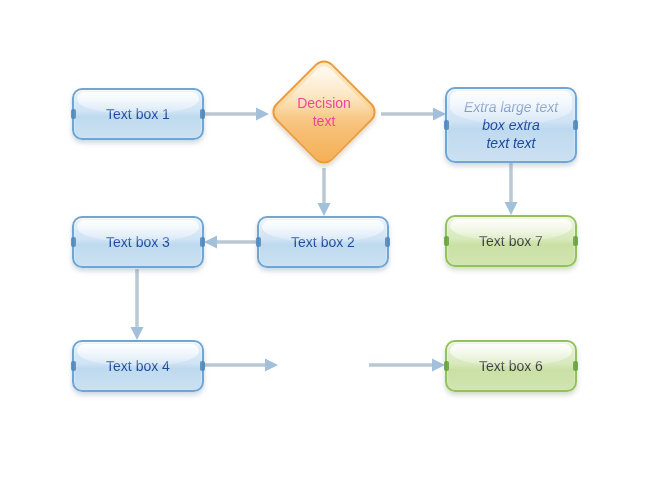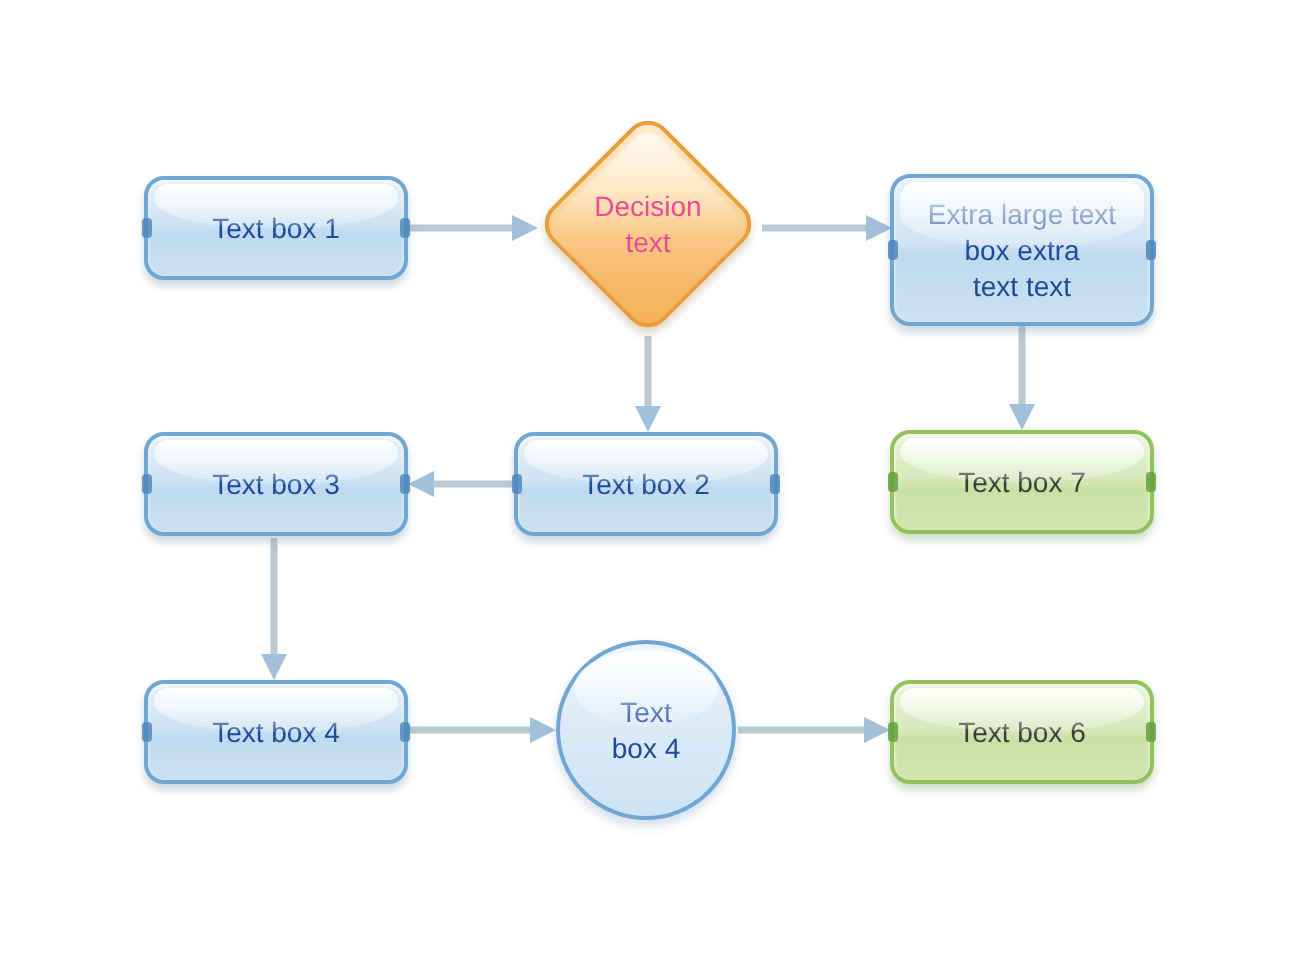--- a/index.html
+++ b/index.html
@@ -170,21 +170,21 @@
   </div>
 
   <div class="diamond-wrap">
     <div class="diamond-shape"></div>
     <div class="diamond-label">
       <span class="line">Decision</span>
       <span class="line">text</span>
     </div>
   </div>
 
-  <div class="node blue gloss" style="left:445px; top:87px; width:132px; height:76px;">
+  <div class="node blue gloss" style="left:445px; top:87px; width:132px; height:76px;font-style:italic;">
     <span class="nub left"></span>
     <span class="nub right"></span>
     <span class="line">Extra large text</span>
     <span class="line">box extra</span>
     <span class="line">text text</span>
   </div>
 
   <div class="node blue gloss" style="left:72px; top:216px; width:132px; height:52px;">
     <span class="nub left"></span>
     <span class="nub right"></span>
@@ -202,24 +202,20 @@
     <span class="nub right"></span>
     <span class="line">Text box 7</span>
   </div>
 
   <div class="node blue gloss" style="left:72px; top:340px; width:132px; height:52px;">
     <span class="nub left"></span>
     <span class="nub right"></span>
     <span class="line">Text box 4</span>
   </div>
 
-  <div class="node circle" style="left:278px; top:320px; width:90px; height:90px;">
-    <span class="line">Text</span>
-    <span class="line">box 4</span>
-  </div>
 
   <div class="node green gloss" style="left:445px; top:340px; width:132px; height:52px;">
     <span class="nub left"></span>
     <span class="nub right"></span>
     <span class="line">Text box 6</span>
   </div>
 
 </div>
 
 </body></html>

